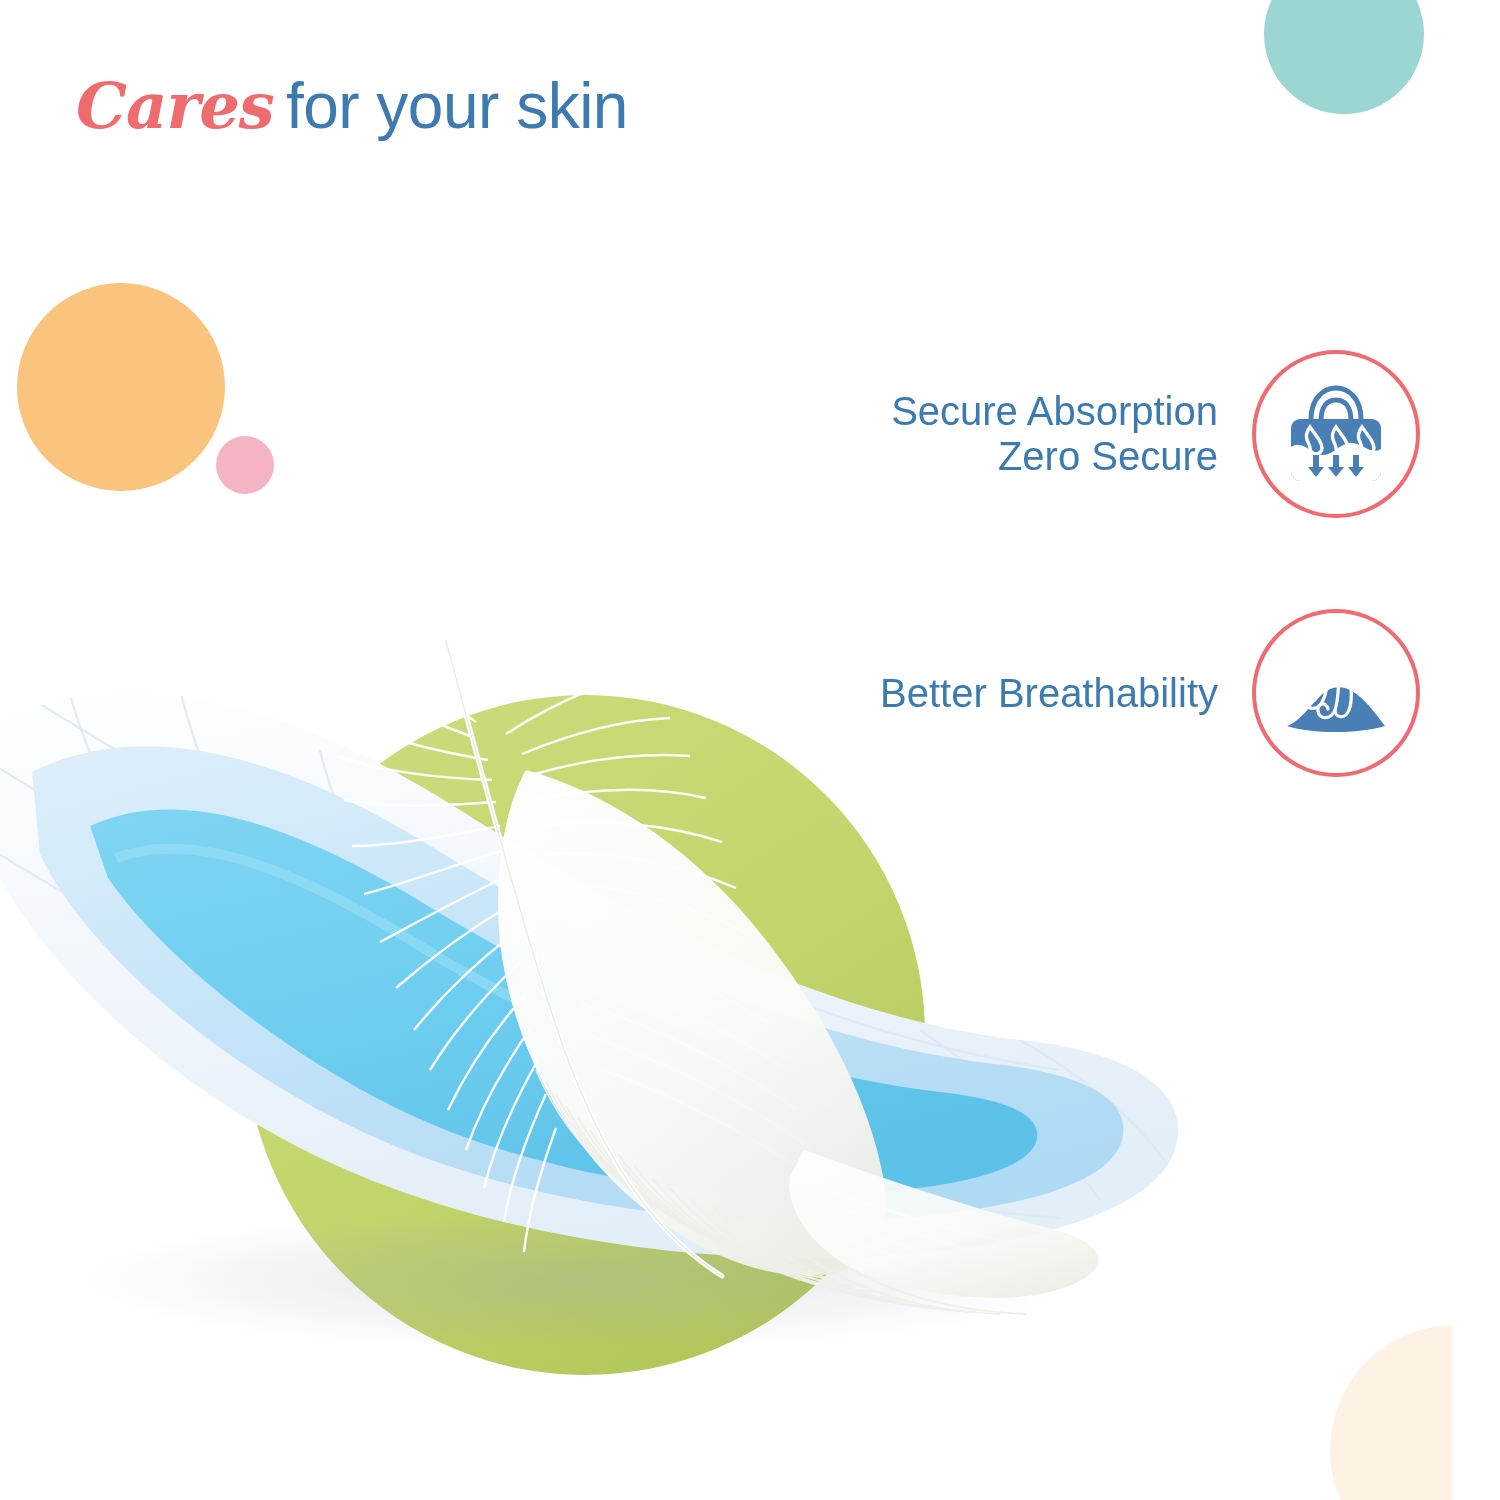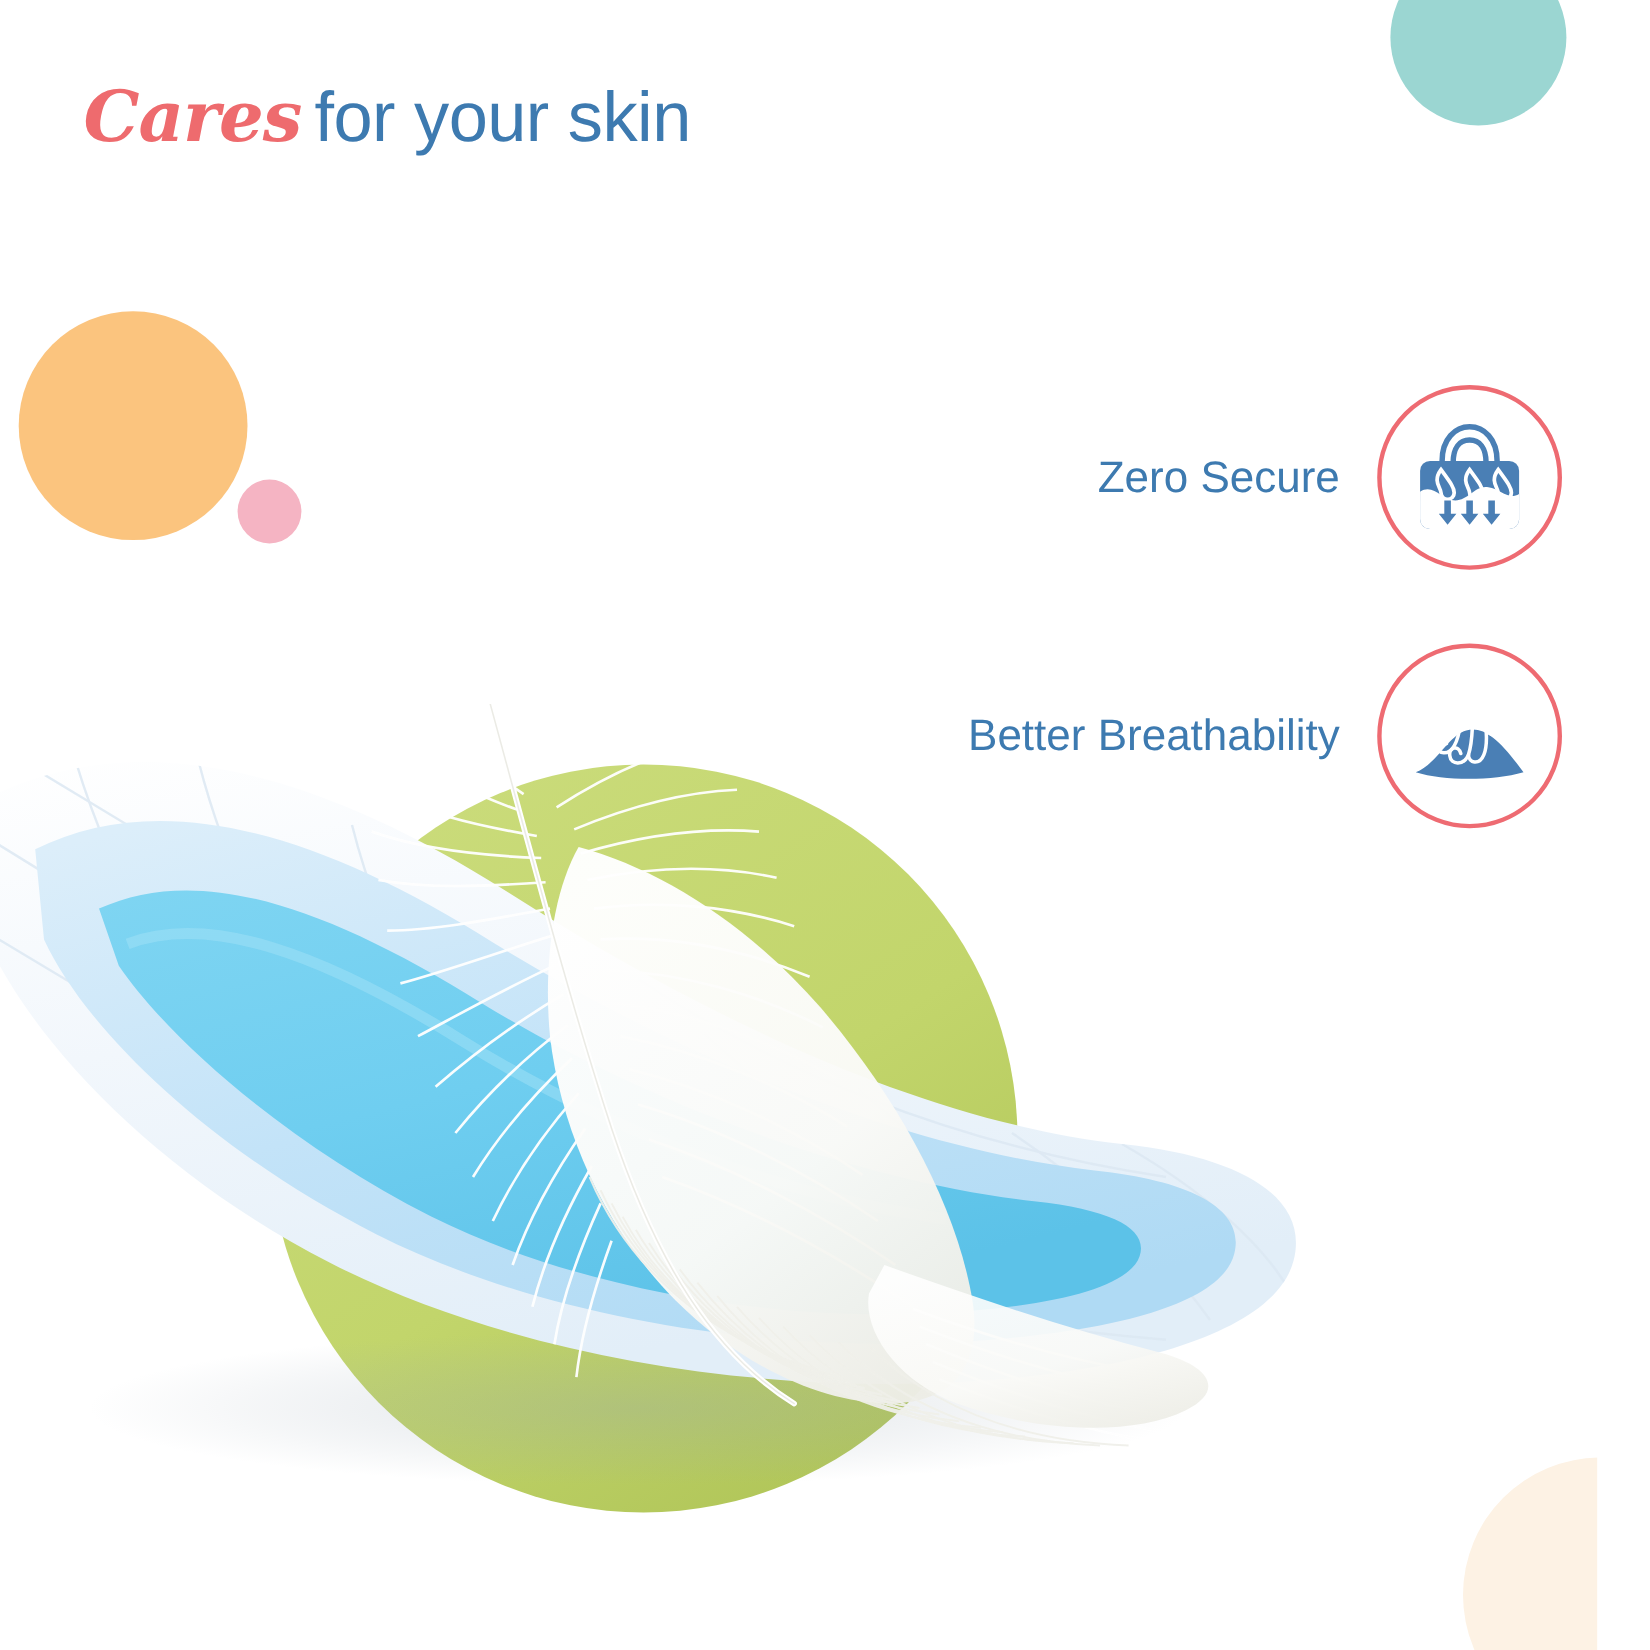--- a/index.html
+++ b/index.html
@@ -68,21 +68,21 @@
   }
 
   
   .feature-row {
     position: absolute;
     display: flex;
     align-items: center;
     justify-content: flex-end;
   }
   .feature-row-1 { left: 700px; top: 350px; width: 720px; }
-  .feature-row-2 { left: 700px; top: 585px; width: 720px; }
+  .feature-row-2 { left: 700px; top: 609px; width: 720px; }
 
   .feature-text {
     text-align: right;
     color: #3D7AB0;
     font-size: 40px;
     font-weight: 400;
     line-height: 1.12;
     margin-right: 34px;
     white-space: nowrap;
   }
@@ -305,20 +305,21 @@
                  C 326 516, 378 600, 452 646" fill="none" stroke="#FFFFFF" stroke-width="5" stroke-linecap="round"></path>
         <path d="M 168 -18
                  C 206 120, 244 268, 286 396
                  C 326 516, 378 600, 452 646" fill="none" stroke="#E6E6DE" stroke-width="1.4" stroke-linecap="round" opacity="0.8"></path>
       </g>
     </svg>
   </div>
 
   <div class="feature-row feature-row-1">
     <div class="feature-text">
+      <span class="line">Secure Absorption</span>
       <span class="line">Zero Secure</span>
     </div>
     <div class="feature-badge">
       <span>
         <svg width="118" height="118" viewBox="0 0 118 118" xmlns="http://www.w3.org/2000/svg">
 
           <path d="M 34 44 C 34 24, 46 13, 59 13 C 72 13, 84 24, 84 44" fill="none" stroke="#4A7FB5" stroke-width="5"></path>
           <path d="M 44 46 C 44 32, 50 25, 59 25 C 68 25, 74 32, 74 46" fill="none" stroke="#4A7FB5" stroke-width="5"></path>
 
           <rect x="14" y="44" width="90" height="62" rx="9" fill="#4A7FB5"></rect>

